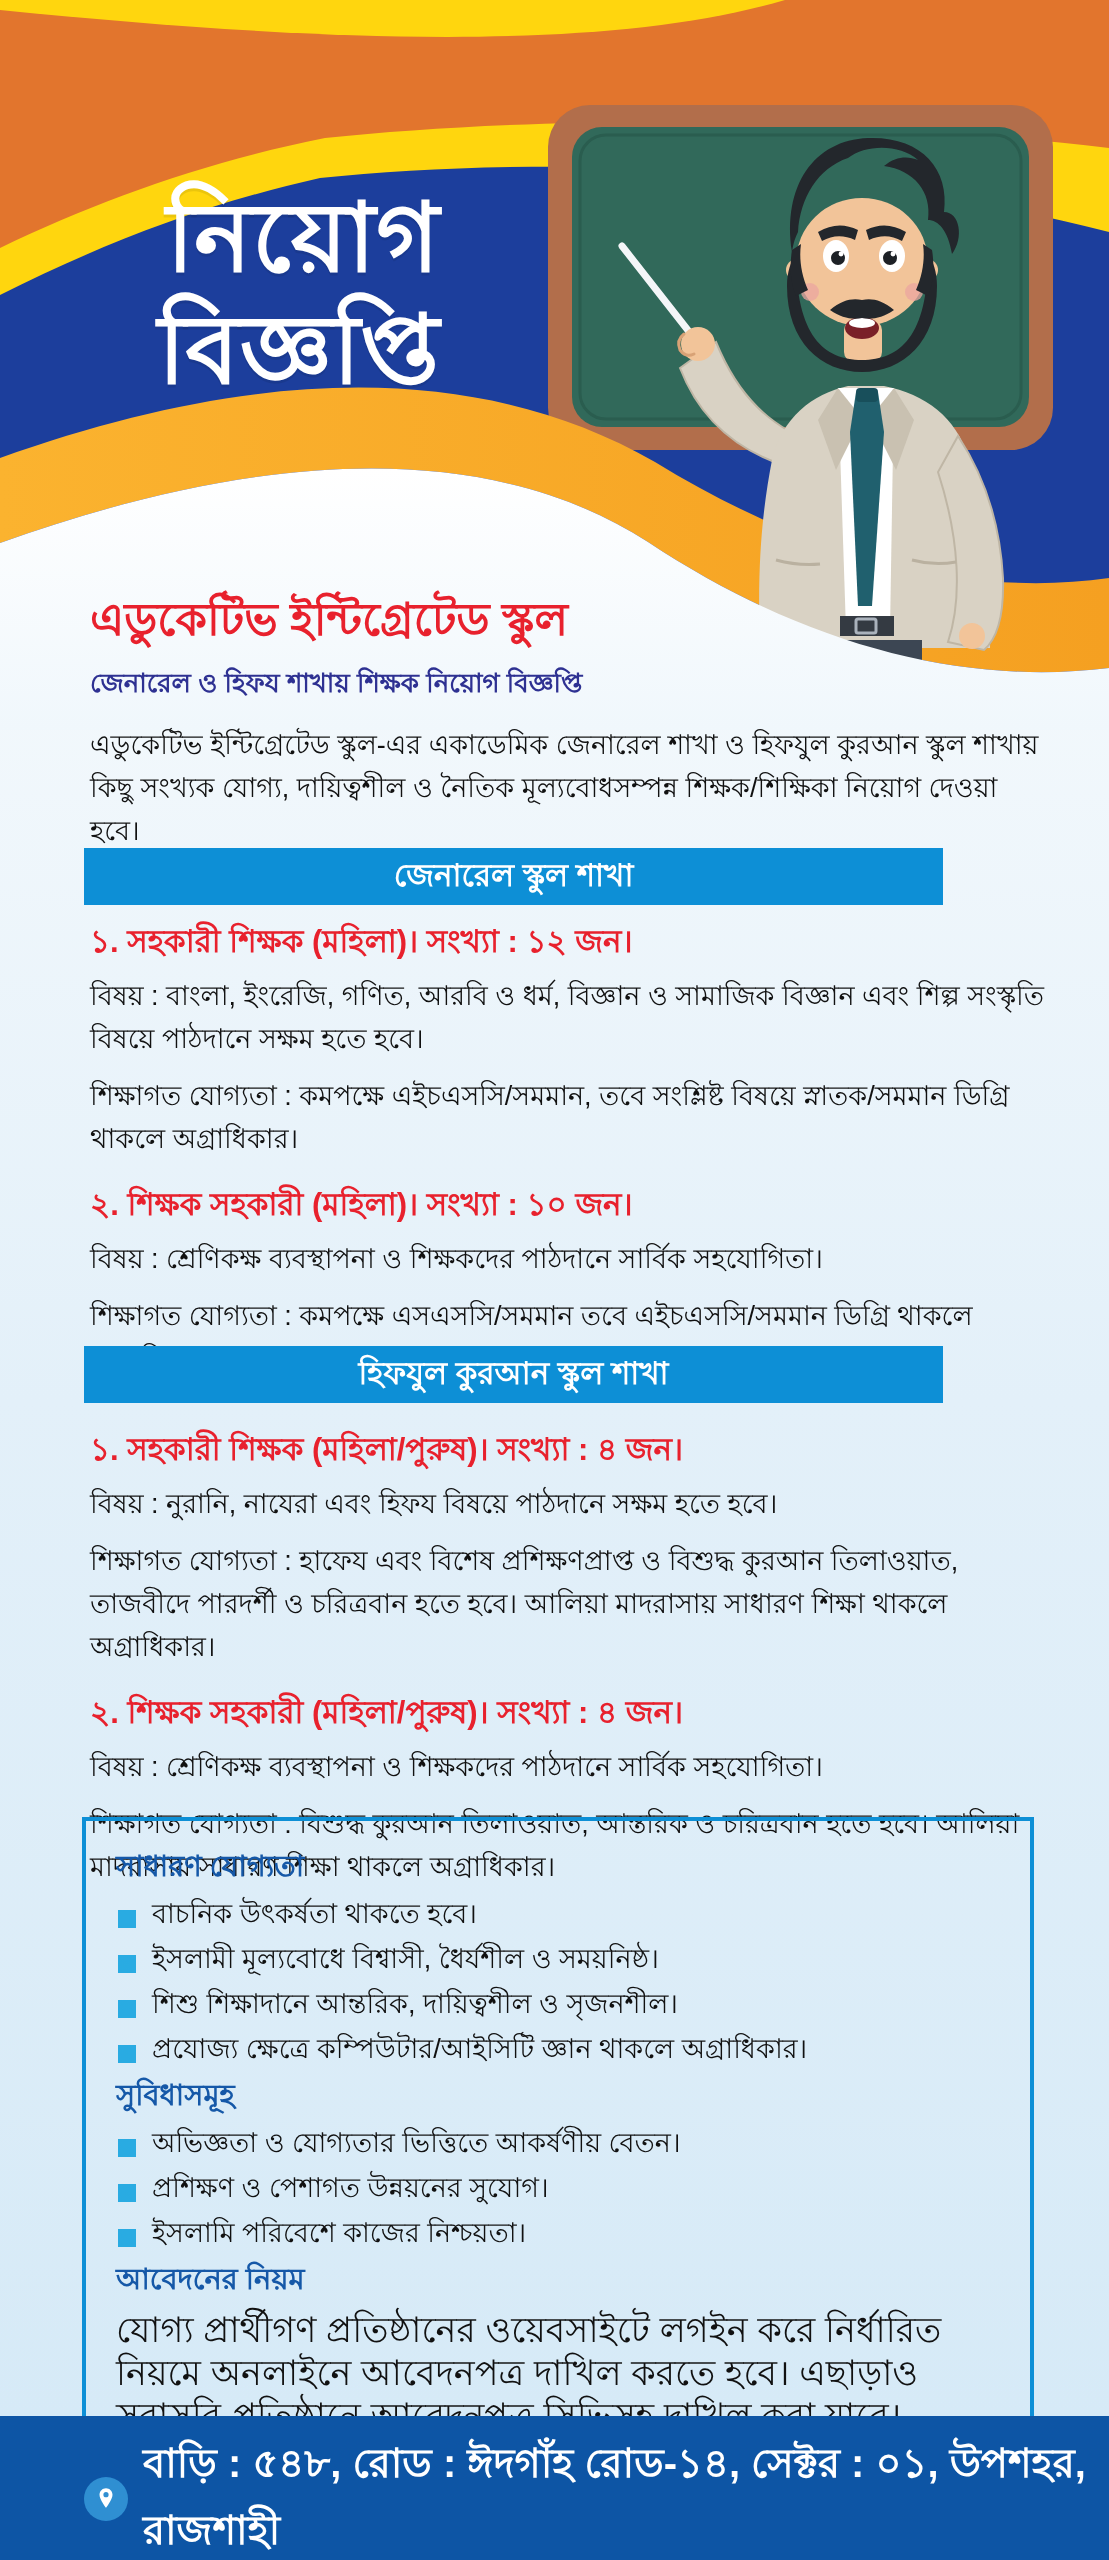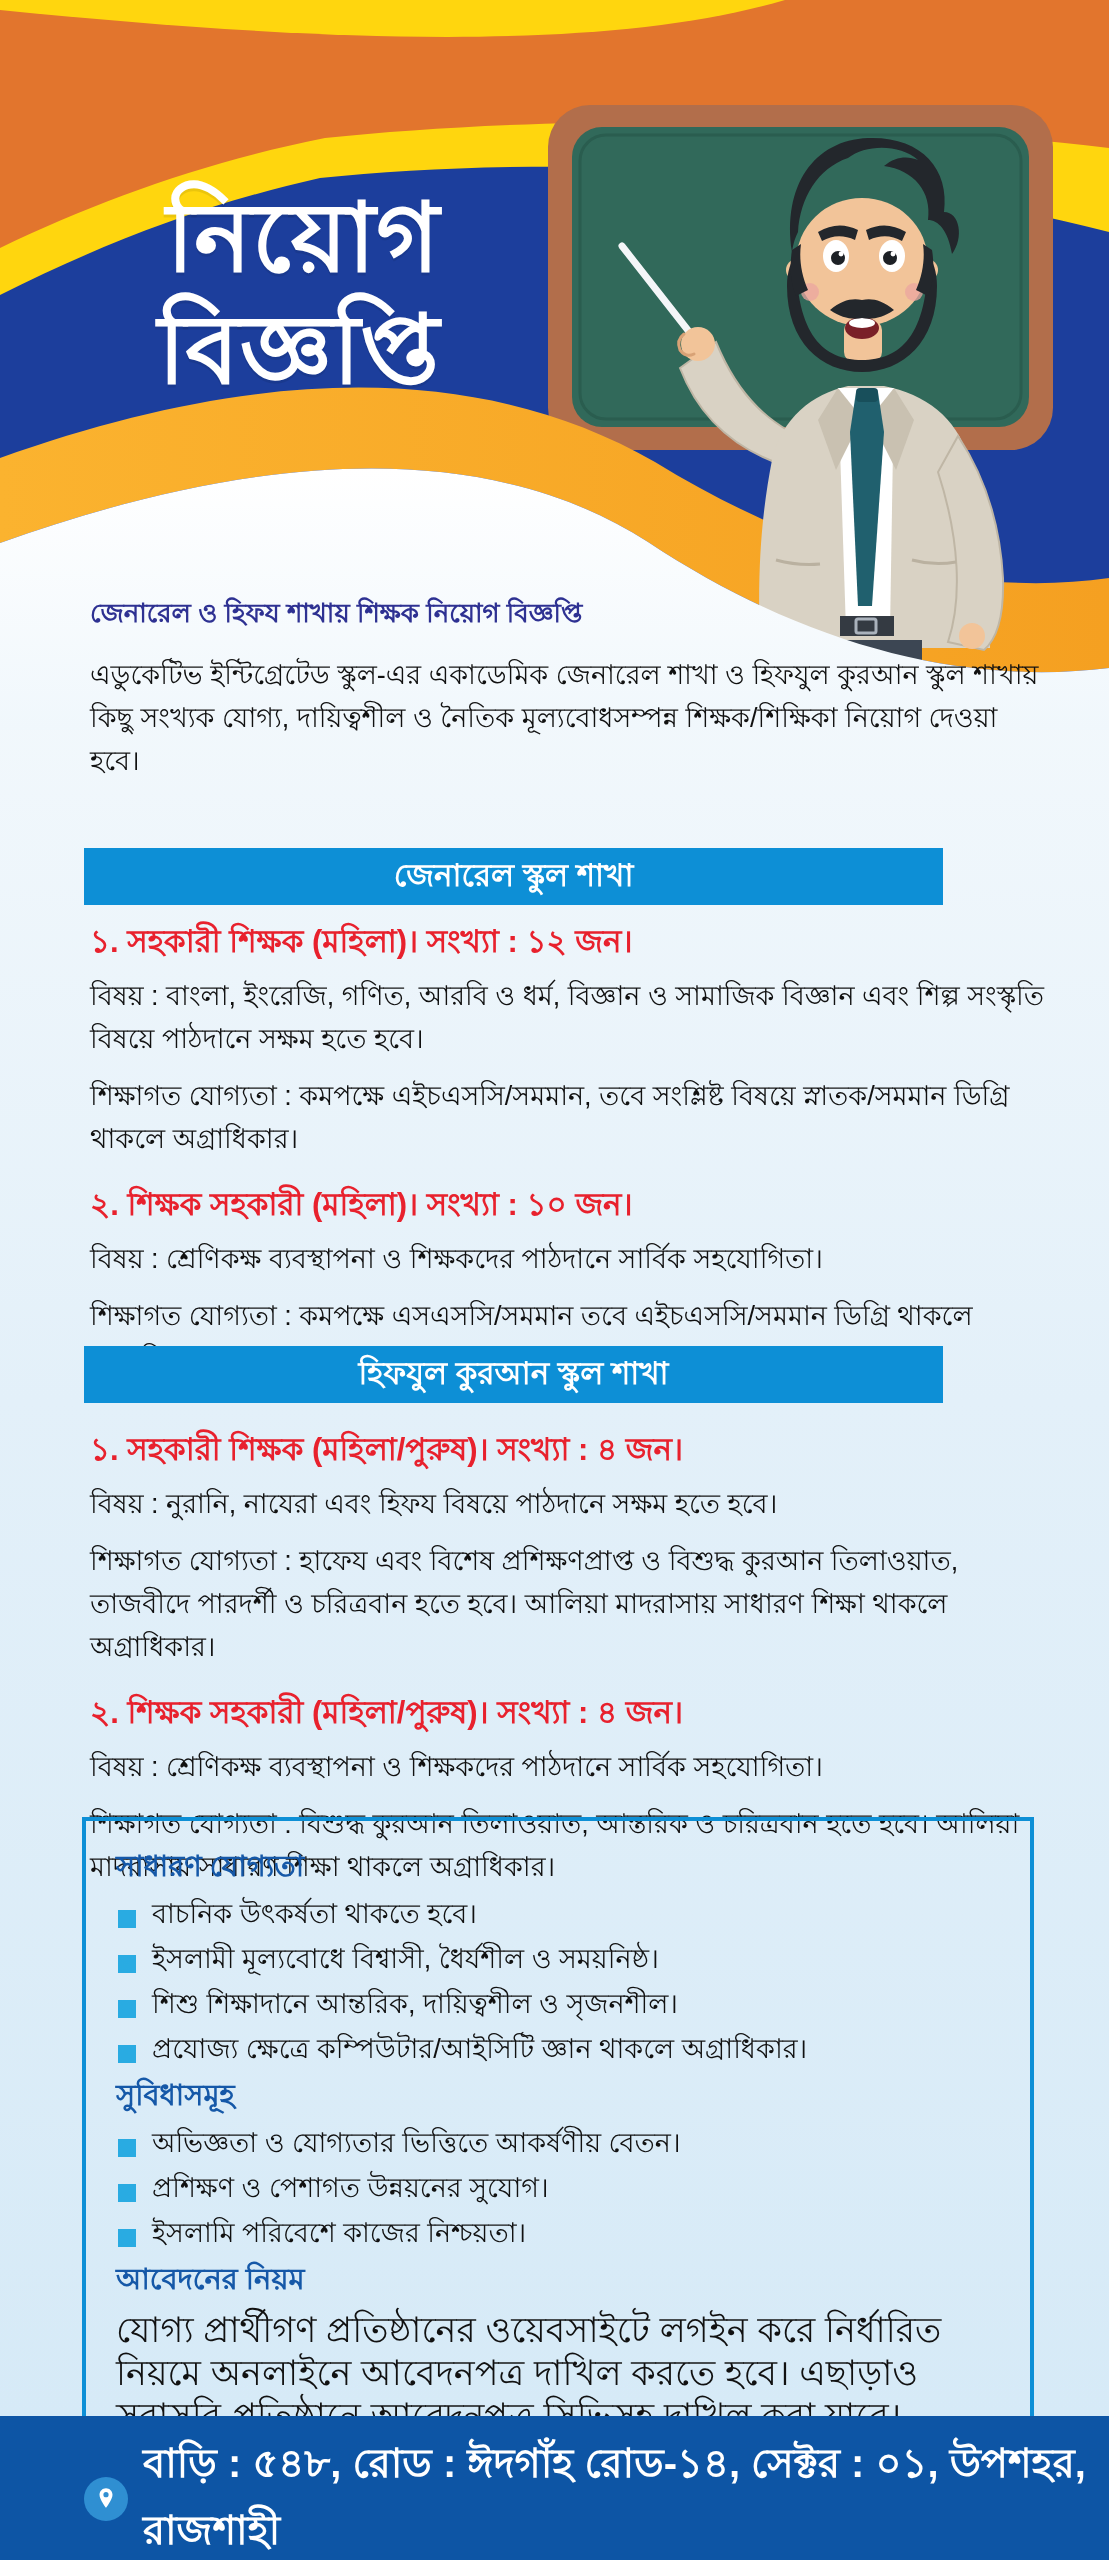--- a/index.html
+++ b/index.html
@@ -162,20 +162,21 @@
 
     <path d="M0,543 C265,448 490,440 648,542 C805,646 965,686 1109,668 L1109,730 L0,730 Z" fill="url(#whiteWave)"></path>
   </svg>
 
   <div class="header-title">
     <div>নিয়োগ</div>
     <div>বিজ্ঞপ্তি</div>
   </div>
 
   <div class="content-top">
+    <div class="school-name">এডুকেটিভ ইন্টিগ্রেটেড স্কুল</div>
     <div class="subtitle">জেনারেল ও হিফয শাখায় শিক্ষক নিয়োগ বিজ্ঞপ্তি</div>
     <div class="body-text">এডুকেটিভ ইন্টিগ্রেটেড স্কুল-এর একাডেমিক জেনারেল শাখা ও হিফযুল কুরআন স্কুল শাখায় কিছু সংখ্যক যোগ্য, দায়িত্বশীল ও নৈতিক মূল্যবোধসম্পন্ন শিক্ষক/শিক্ষিকা নিয়োগ দেওয়া হবে।</div>
   </div>
 
   <div class="section-bar bar-general">জেনারেল স্কুল শাখা</div>
 
   <div class="positions sec-general">
     <div>
       <div class="pos-heading">১. সহকারী শিক্ষক (মহিলা)। সংখ্যা : ১২ জন।</div>
       <div class="pos-text">বিষয় : বাংলা, ইংরেজি, গণিত, আরবি ও ধর্ম, বিজ্ঞান ও সামাজিক বিজ্ঞান এবং শিল্প সংস্কৃতি বিষয়ে পাঠদানে সক্ষম হতে হবে।</div>

